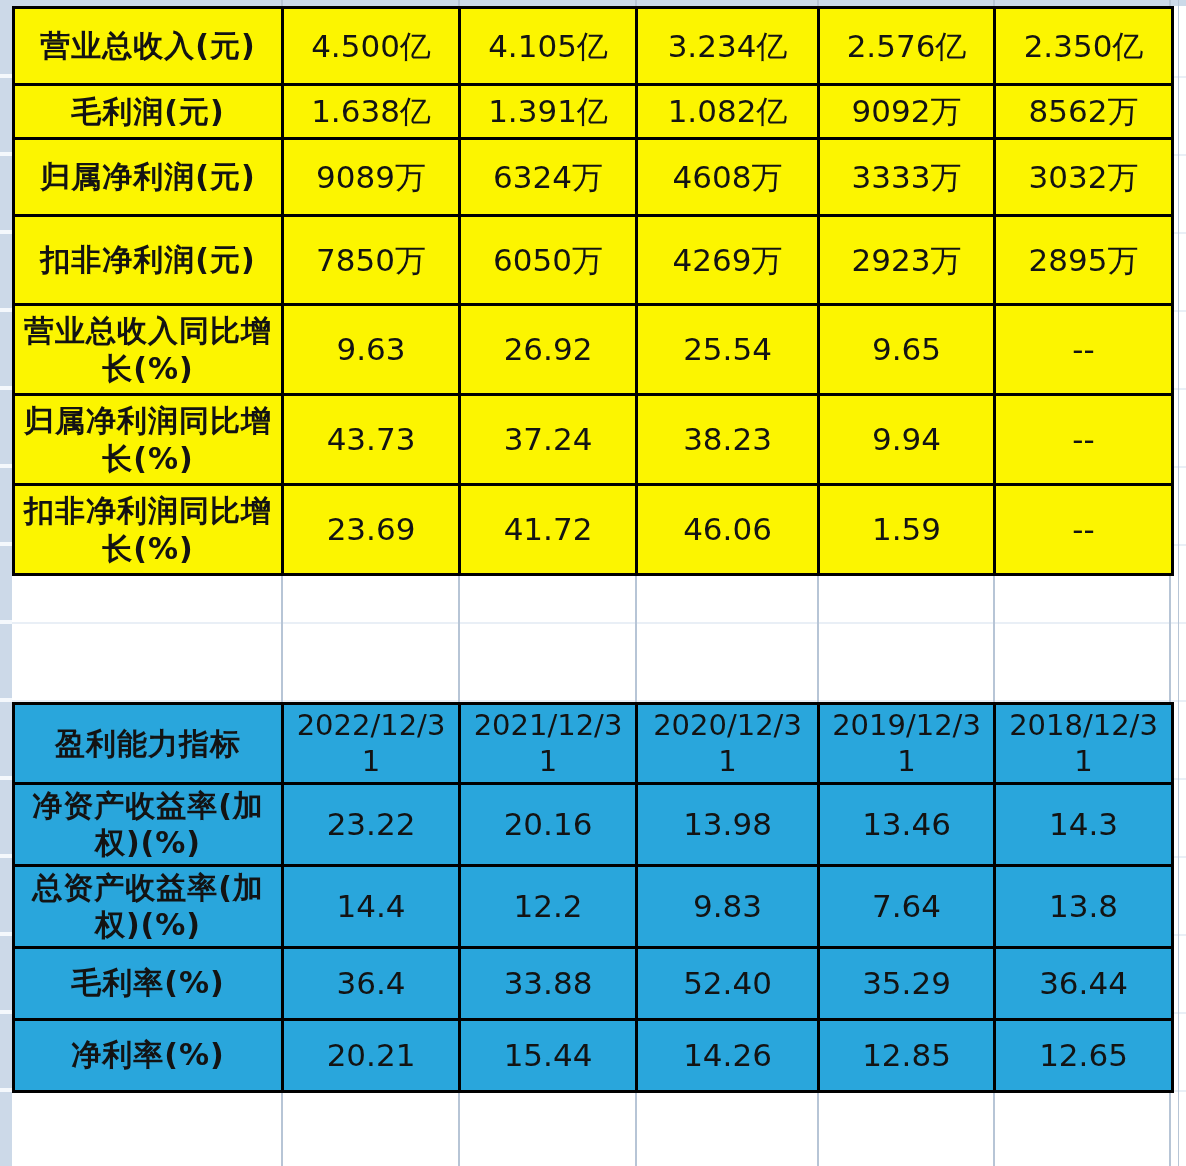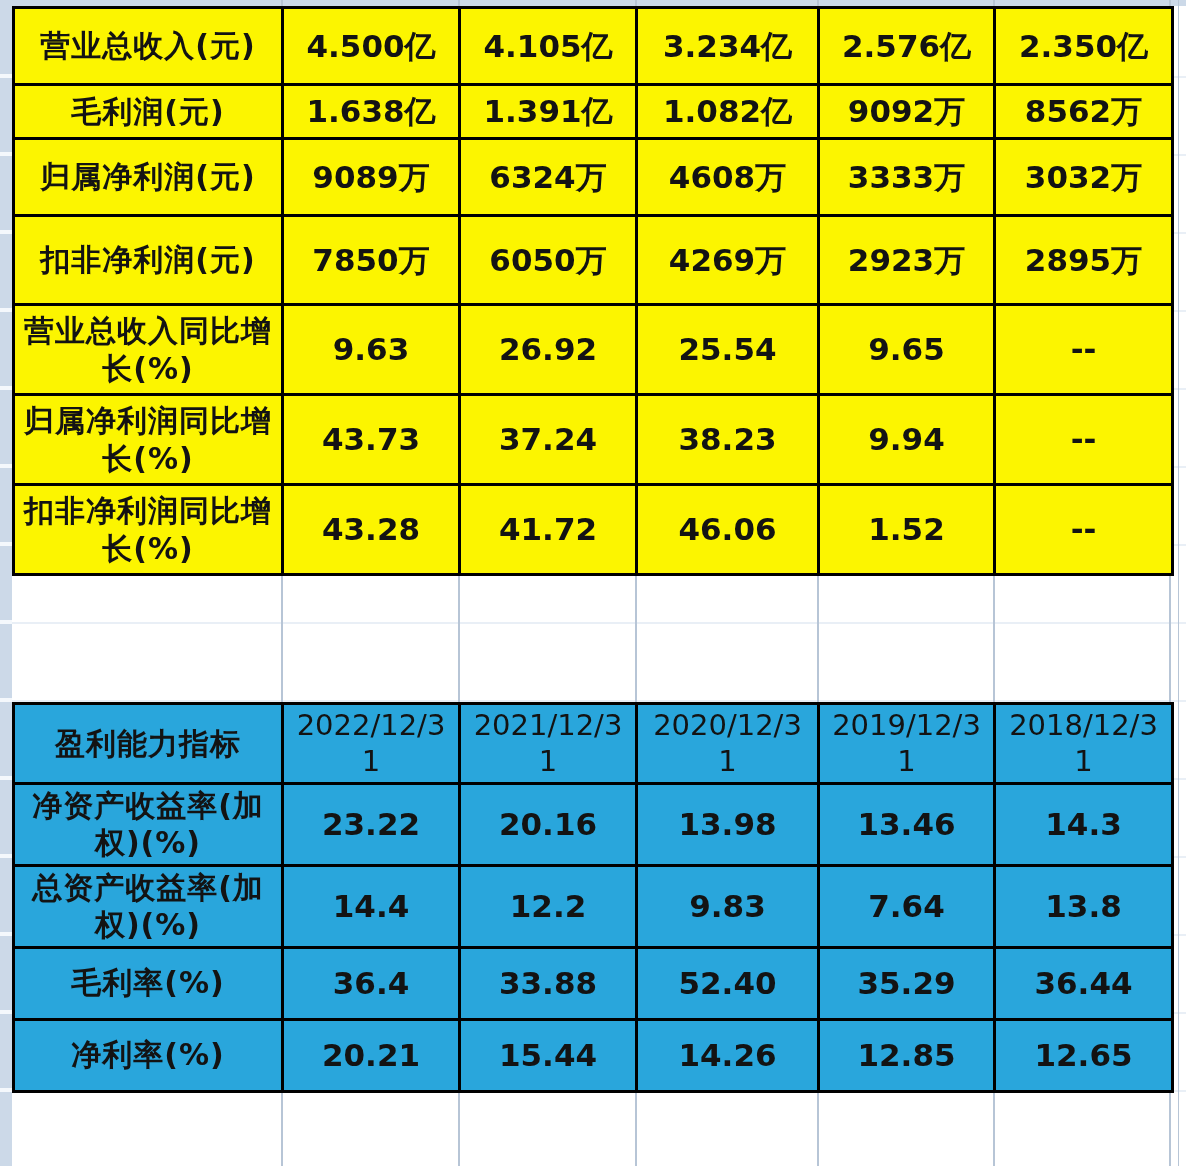--- a/index.html
+++ b/index.html
@@ -33,21 +33,21 @@
   td{
     border:3px solid #000000;
     text-align:center;vertical-align:middle;
     padding:2px 8px;box-sizing:border-box;
     color:#131313;word-break:break-all;line-height:1.25;
   }
   .growth td{background:#fcf500;}
   .profit td{background:#29a6dc;}
   .lbl{font-size:30px;font-weight:600;letter-spacing:1px;}
   .date{font-size:29px;font-weight:500;}
-  .val{font-size:31px;font-weight:700;}
+  .val{font-size:31px;font-weight:400;}
 </style>
 </head>
 <body>
 
 <div class="sheet-bg"></div>
 <div class="top-strip"></div>
 <div class="left-strip"></div>
 <div class="vline" style="left:281px"></div>
 <div class="vline" style="left:458px"></div>
 <div class="vline" style="left:635px"></div>
@@ -109,24 +109,24 @@
   <tr style="height:90px">
     <td class="lbl">归属净利润同比增长(%)</td>
     <td class="val">43.73</td>
     <td class="val">37.24</td>
     <td class="val">38.23</td>
     <td class="val">9.94</td>
     <td class="val">--</td>
   </tr>
   <tr style="height:90px">
     <td class="lbl">扣非净利润同比增长(%)</td>
-    <td class="val">43.28</td>
+    <td class="val">23.69</td>
     <td class="val">41.72</td>
     <td class="val">46.06</td>
-    <td class="val">1.52</td>
+    <td class="val">1.59</td>
     <td class="val">--</td>
   </tr>
 </tbody>
   </table>
 
 <table class="profit" style="top:702px">
   <colgroup>
     <col style="width:269px">
       <col style="width:177px">
       <col style="width:177px">

